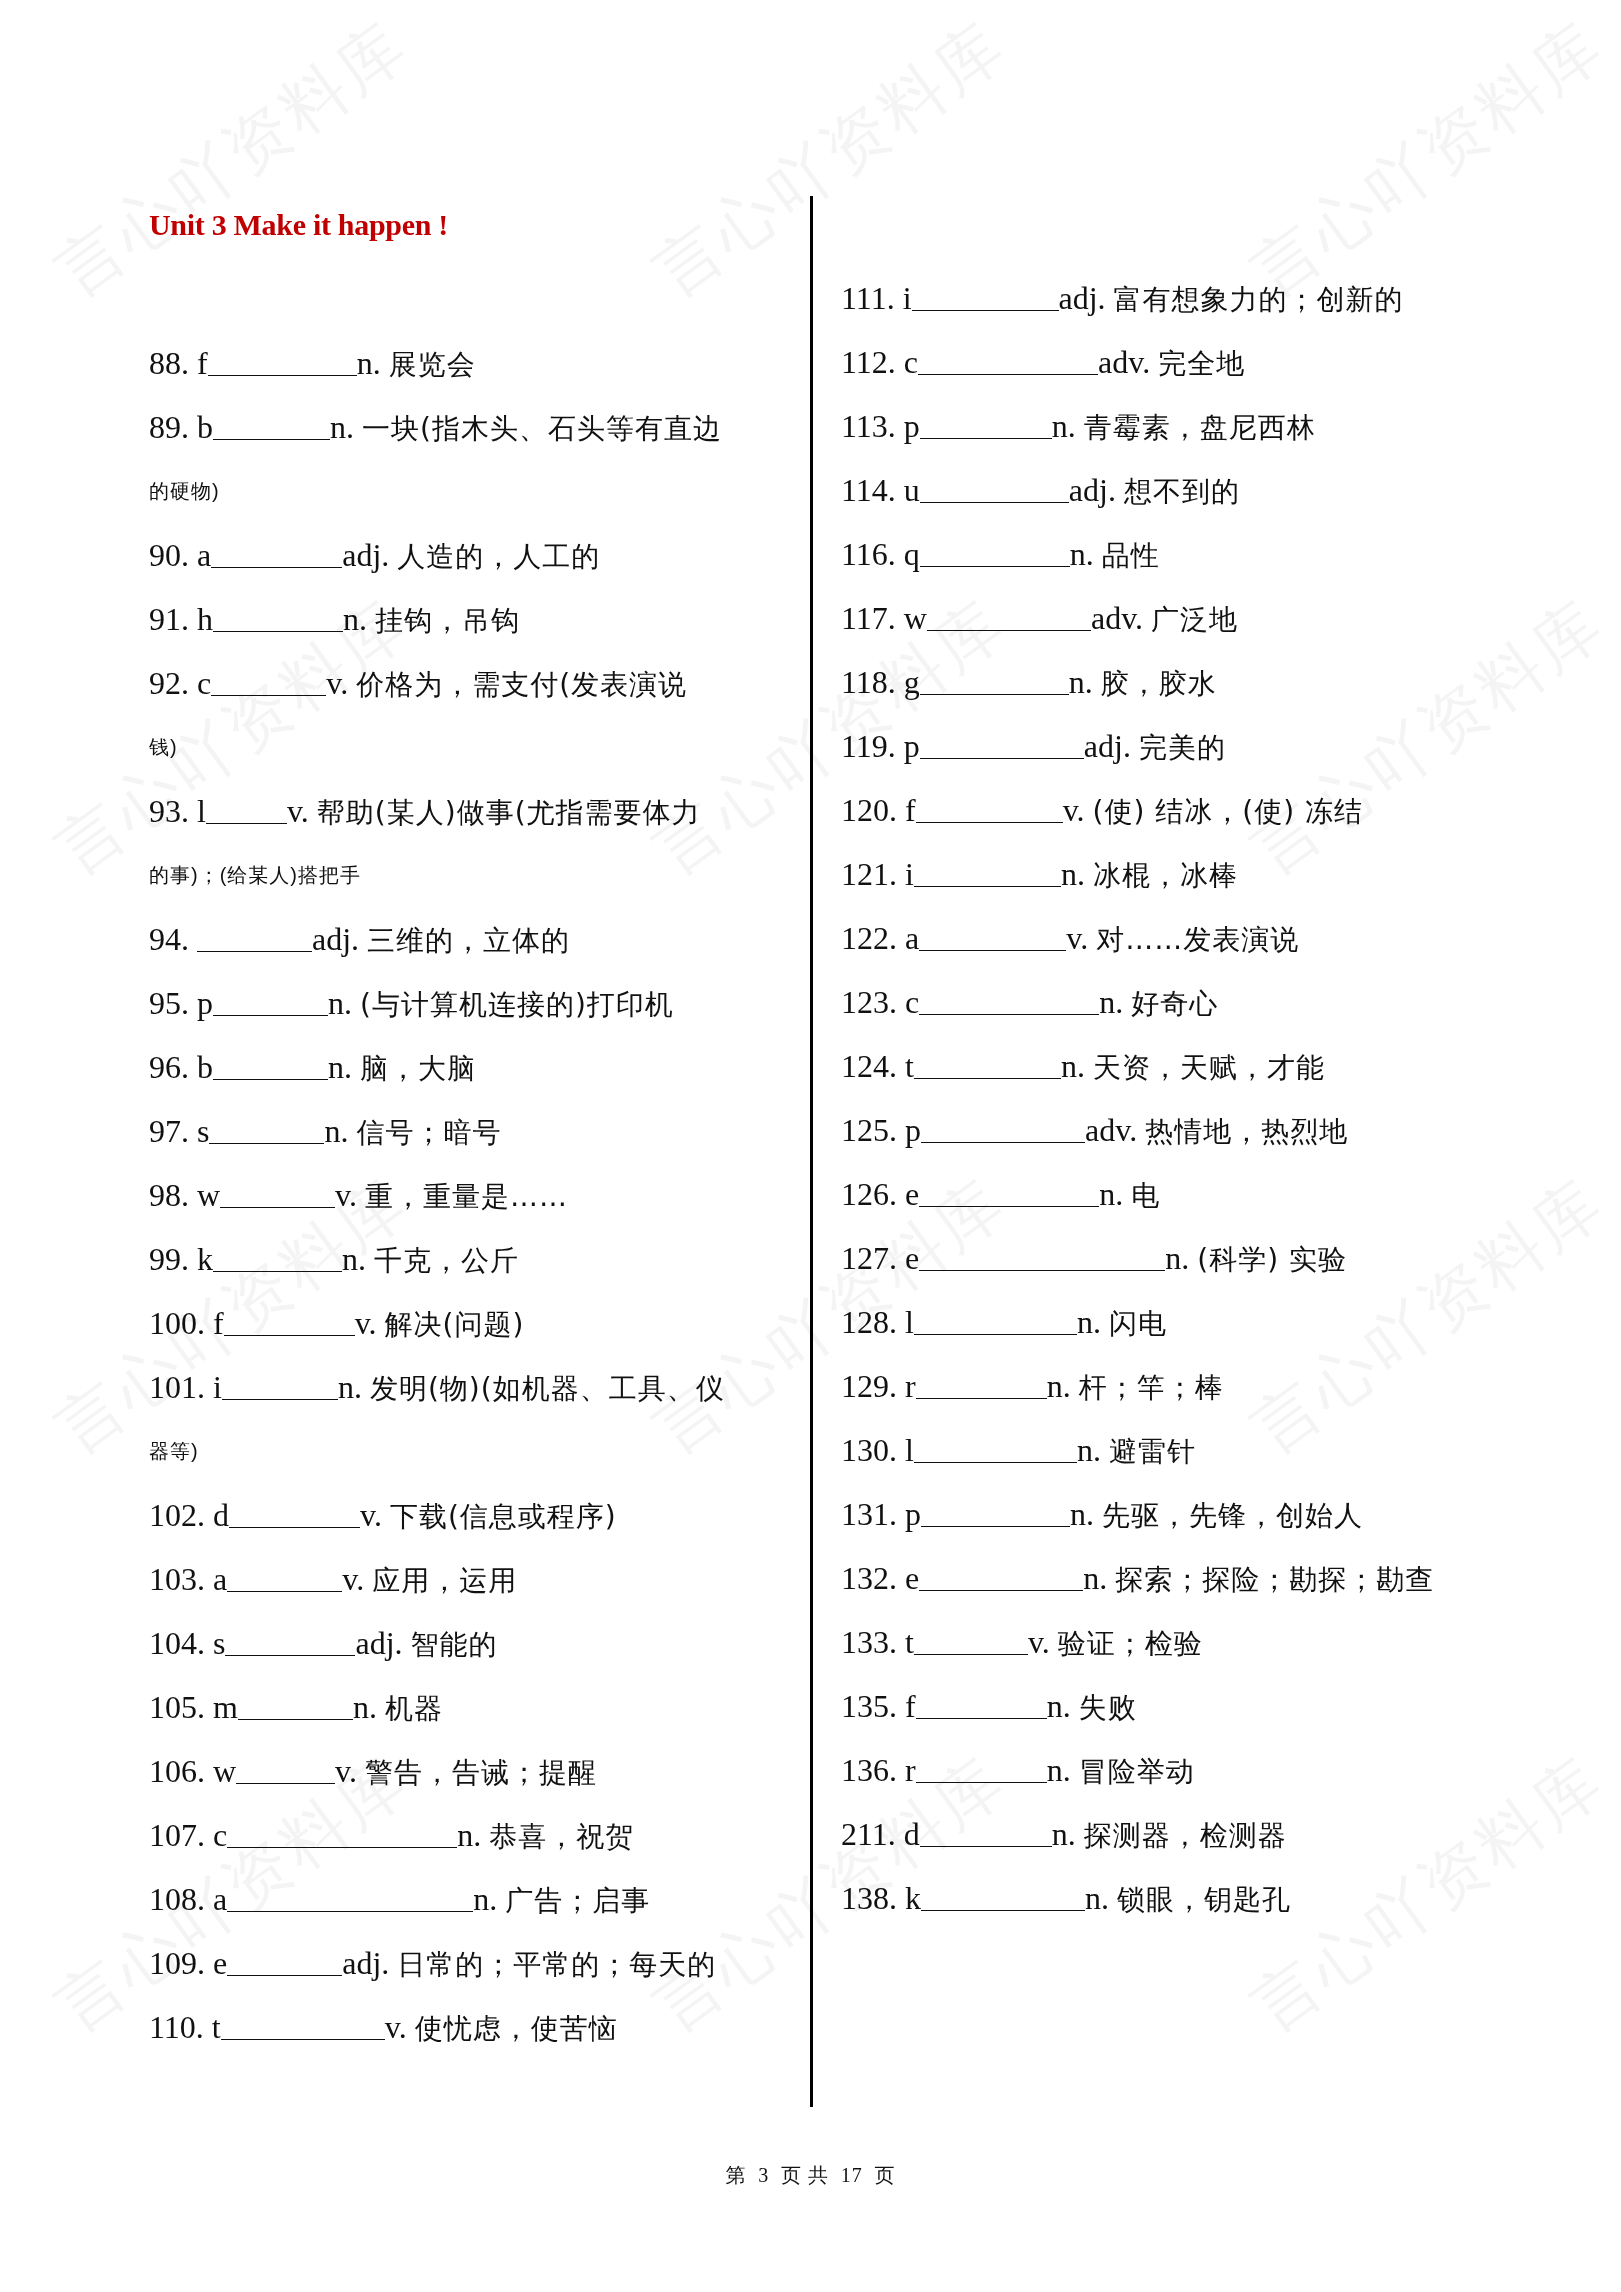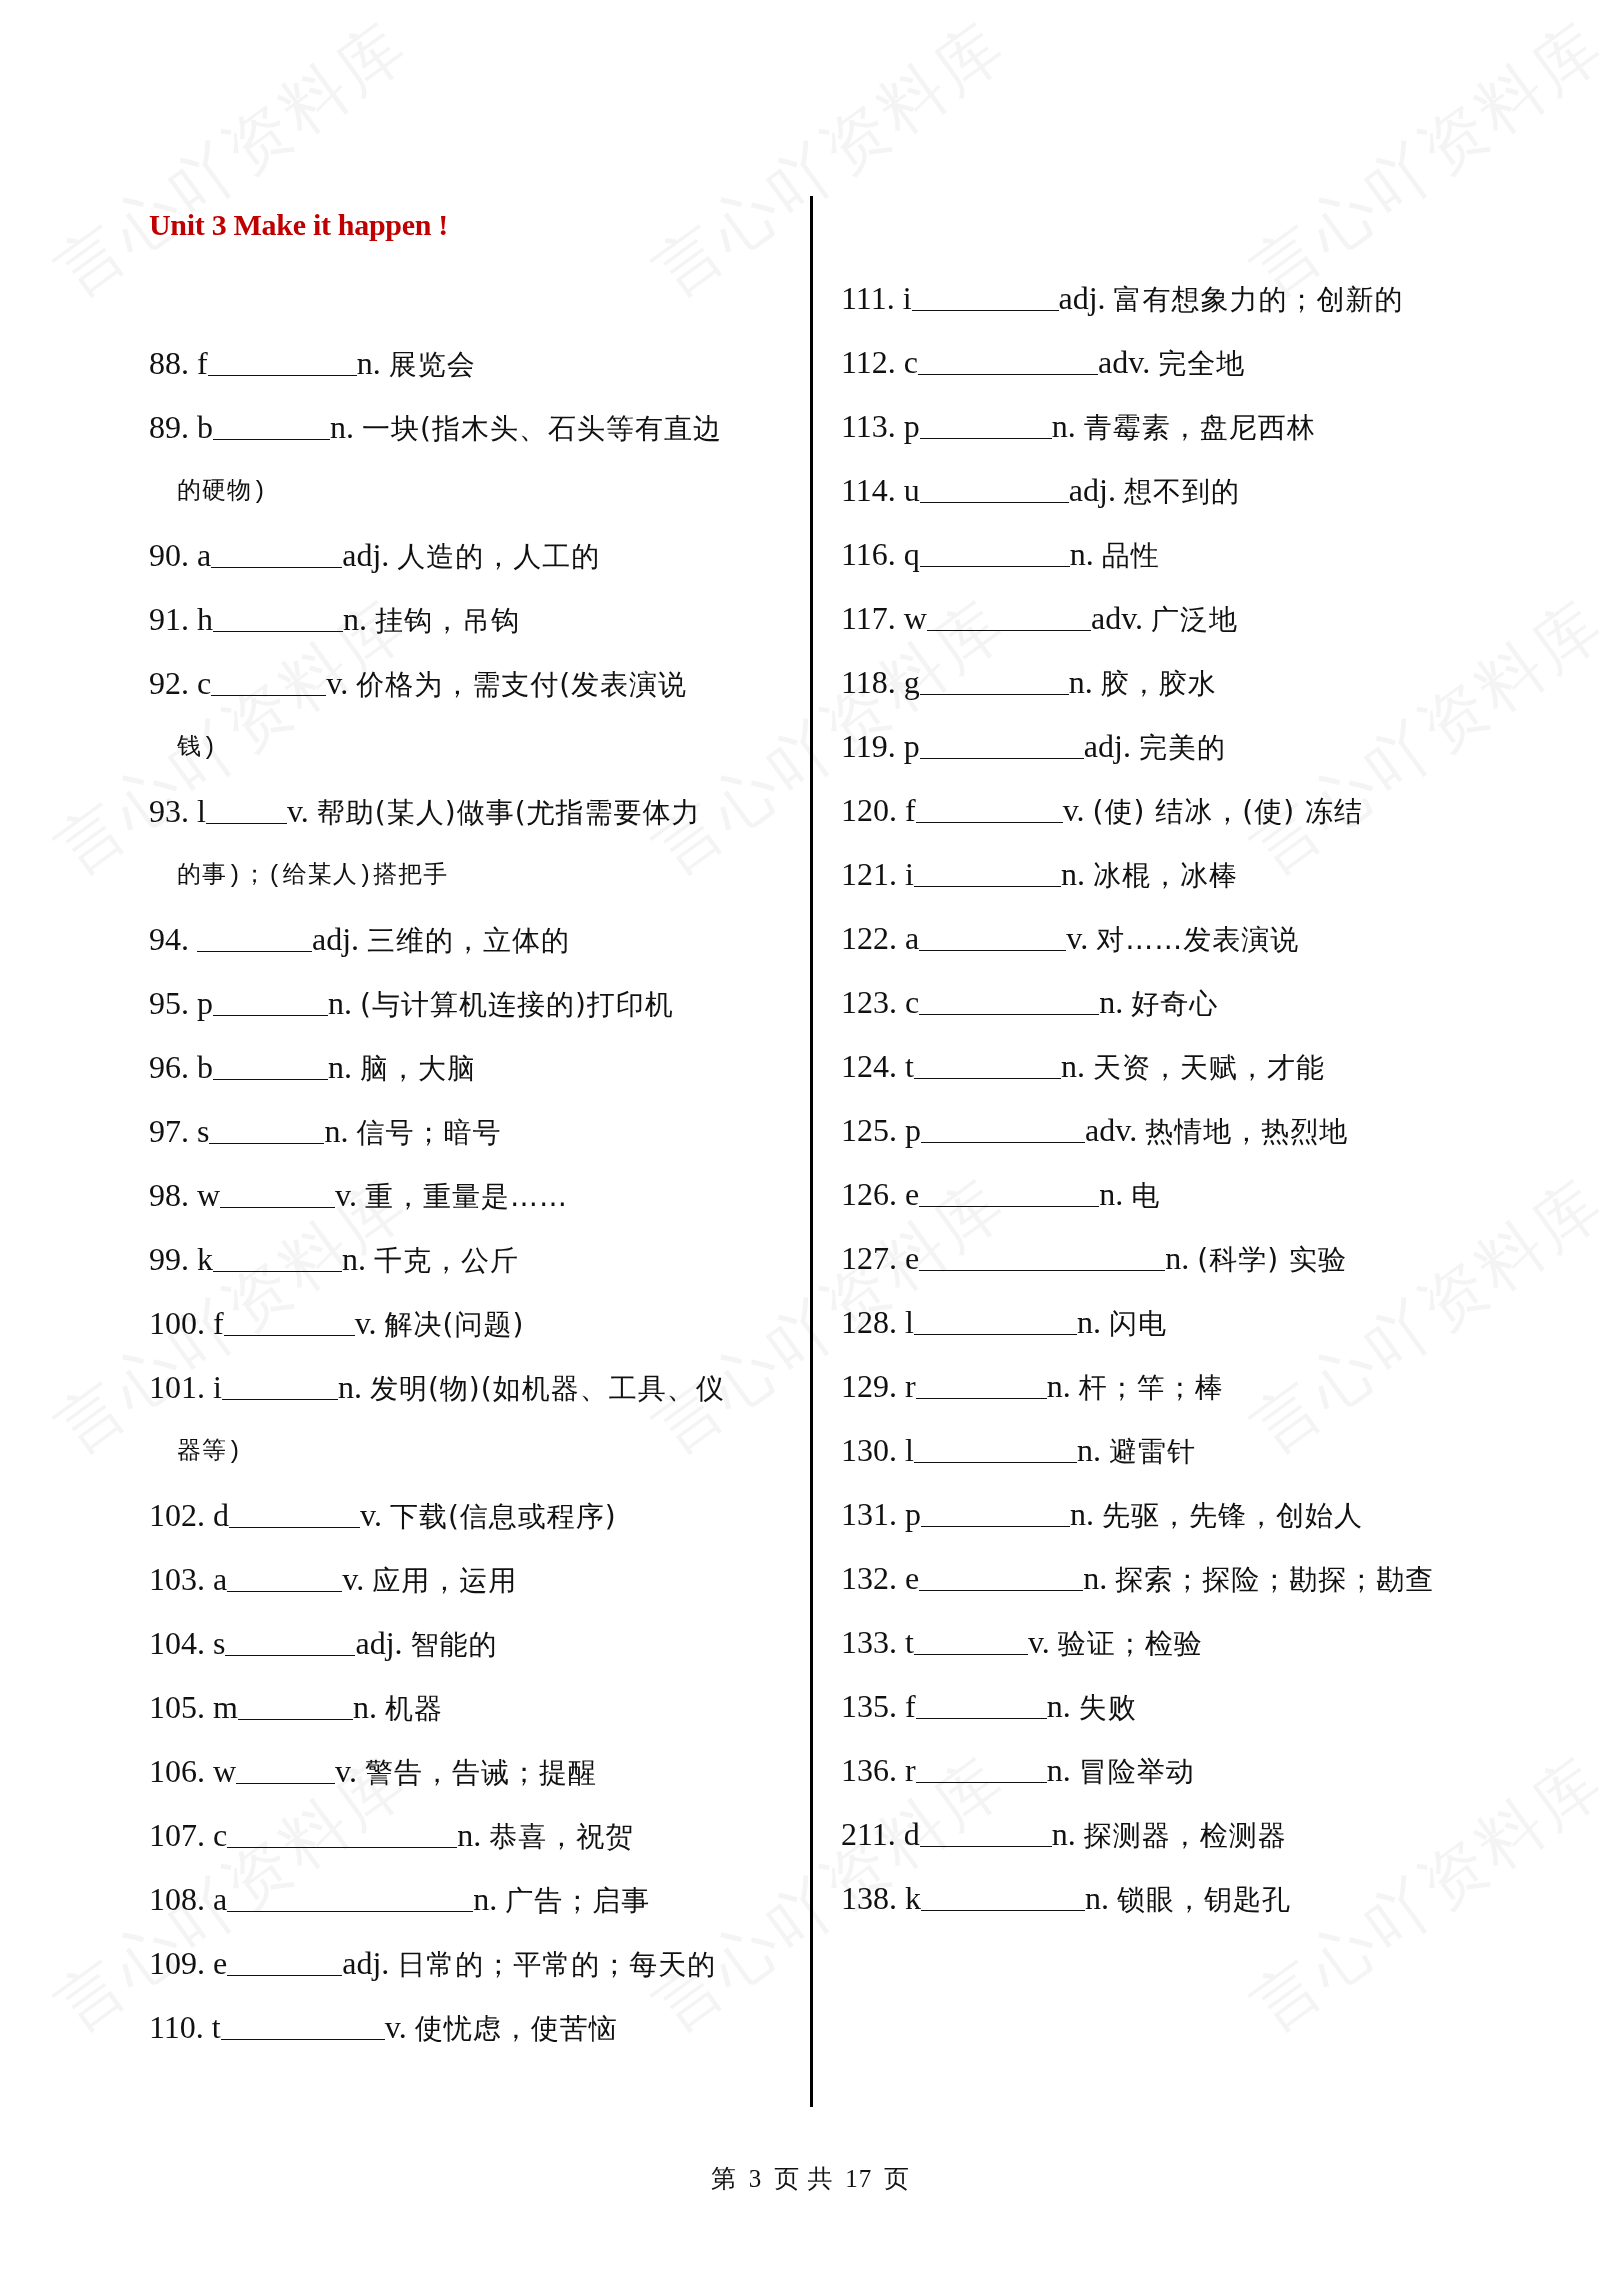--- a/index.html
+++ b/index.html
@@ -14,23 +14,23 @@
   .divider { position: absolute; left: 810px; top: 196px; width: 2.9px; height: 1911px;
              background: #000; z-index: 1; }
   .col { position: absolute; z-index: 1; }
   .col.left { left: 149px; top: 338px; width: 647px; }
   .col.right { left: 841px; top: 273px; width: 686px; }
   .line { height: 64px; line-height: 51px; font-size: 32px; white-space: nowrap; position: relative; }
   .num { display: inline; }
   .blank { display: inline-block; border-bottom: 1.6px solid #111; height: 31px; vertical-align: baseline; margin-bottom: -2px; }
   .pos { display: inline; }
   .def { display: inline; font-family: "DejaVu Sans", sans-serif; font-size: 28px; letter-spacing: 1px; }
-  .wrap { font-family: Liberation Mono, monospace; font-size: 24px; letter-spacing: 1px; margin-left: 28px; }
+  .wrap { font-family: Liberation Sans, sans-serif; font-size: 20px; letter-spacing: 1px; }
   .footer { position: absolute; left: 0; width: 1621px; top: 2162px; text-align: center;
-            font-size: 25px; z-index: 1; letter-spacing: 1px; }
+            font-size: 20px; z-index: 1; letter-spacing: 1px; }
   .footer span { margin: 0 5.9px; }
 </style>
 </head>
 <body>
 
 <div class="watermark-layer" id="wm-layer">
     <div class="wm" style="left: 39px; top: 245px;">言心吖资料库</div>
     <div class="wm" style="left: 637px; top: 245px;">言心吖资料库</div>
     <div class="wm" style="left: 1235px; top: 245px;">言心吖资料库</div>
     <div class="wm" style="left: 39px; top: 823px;">言心吖资料库</div>

